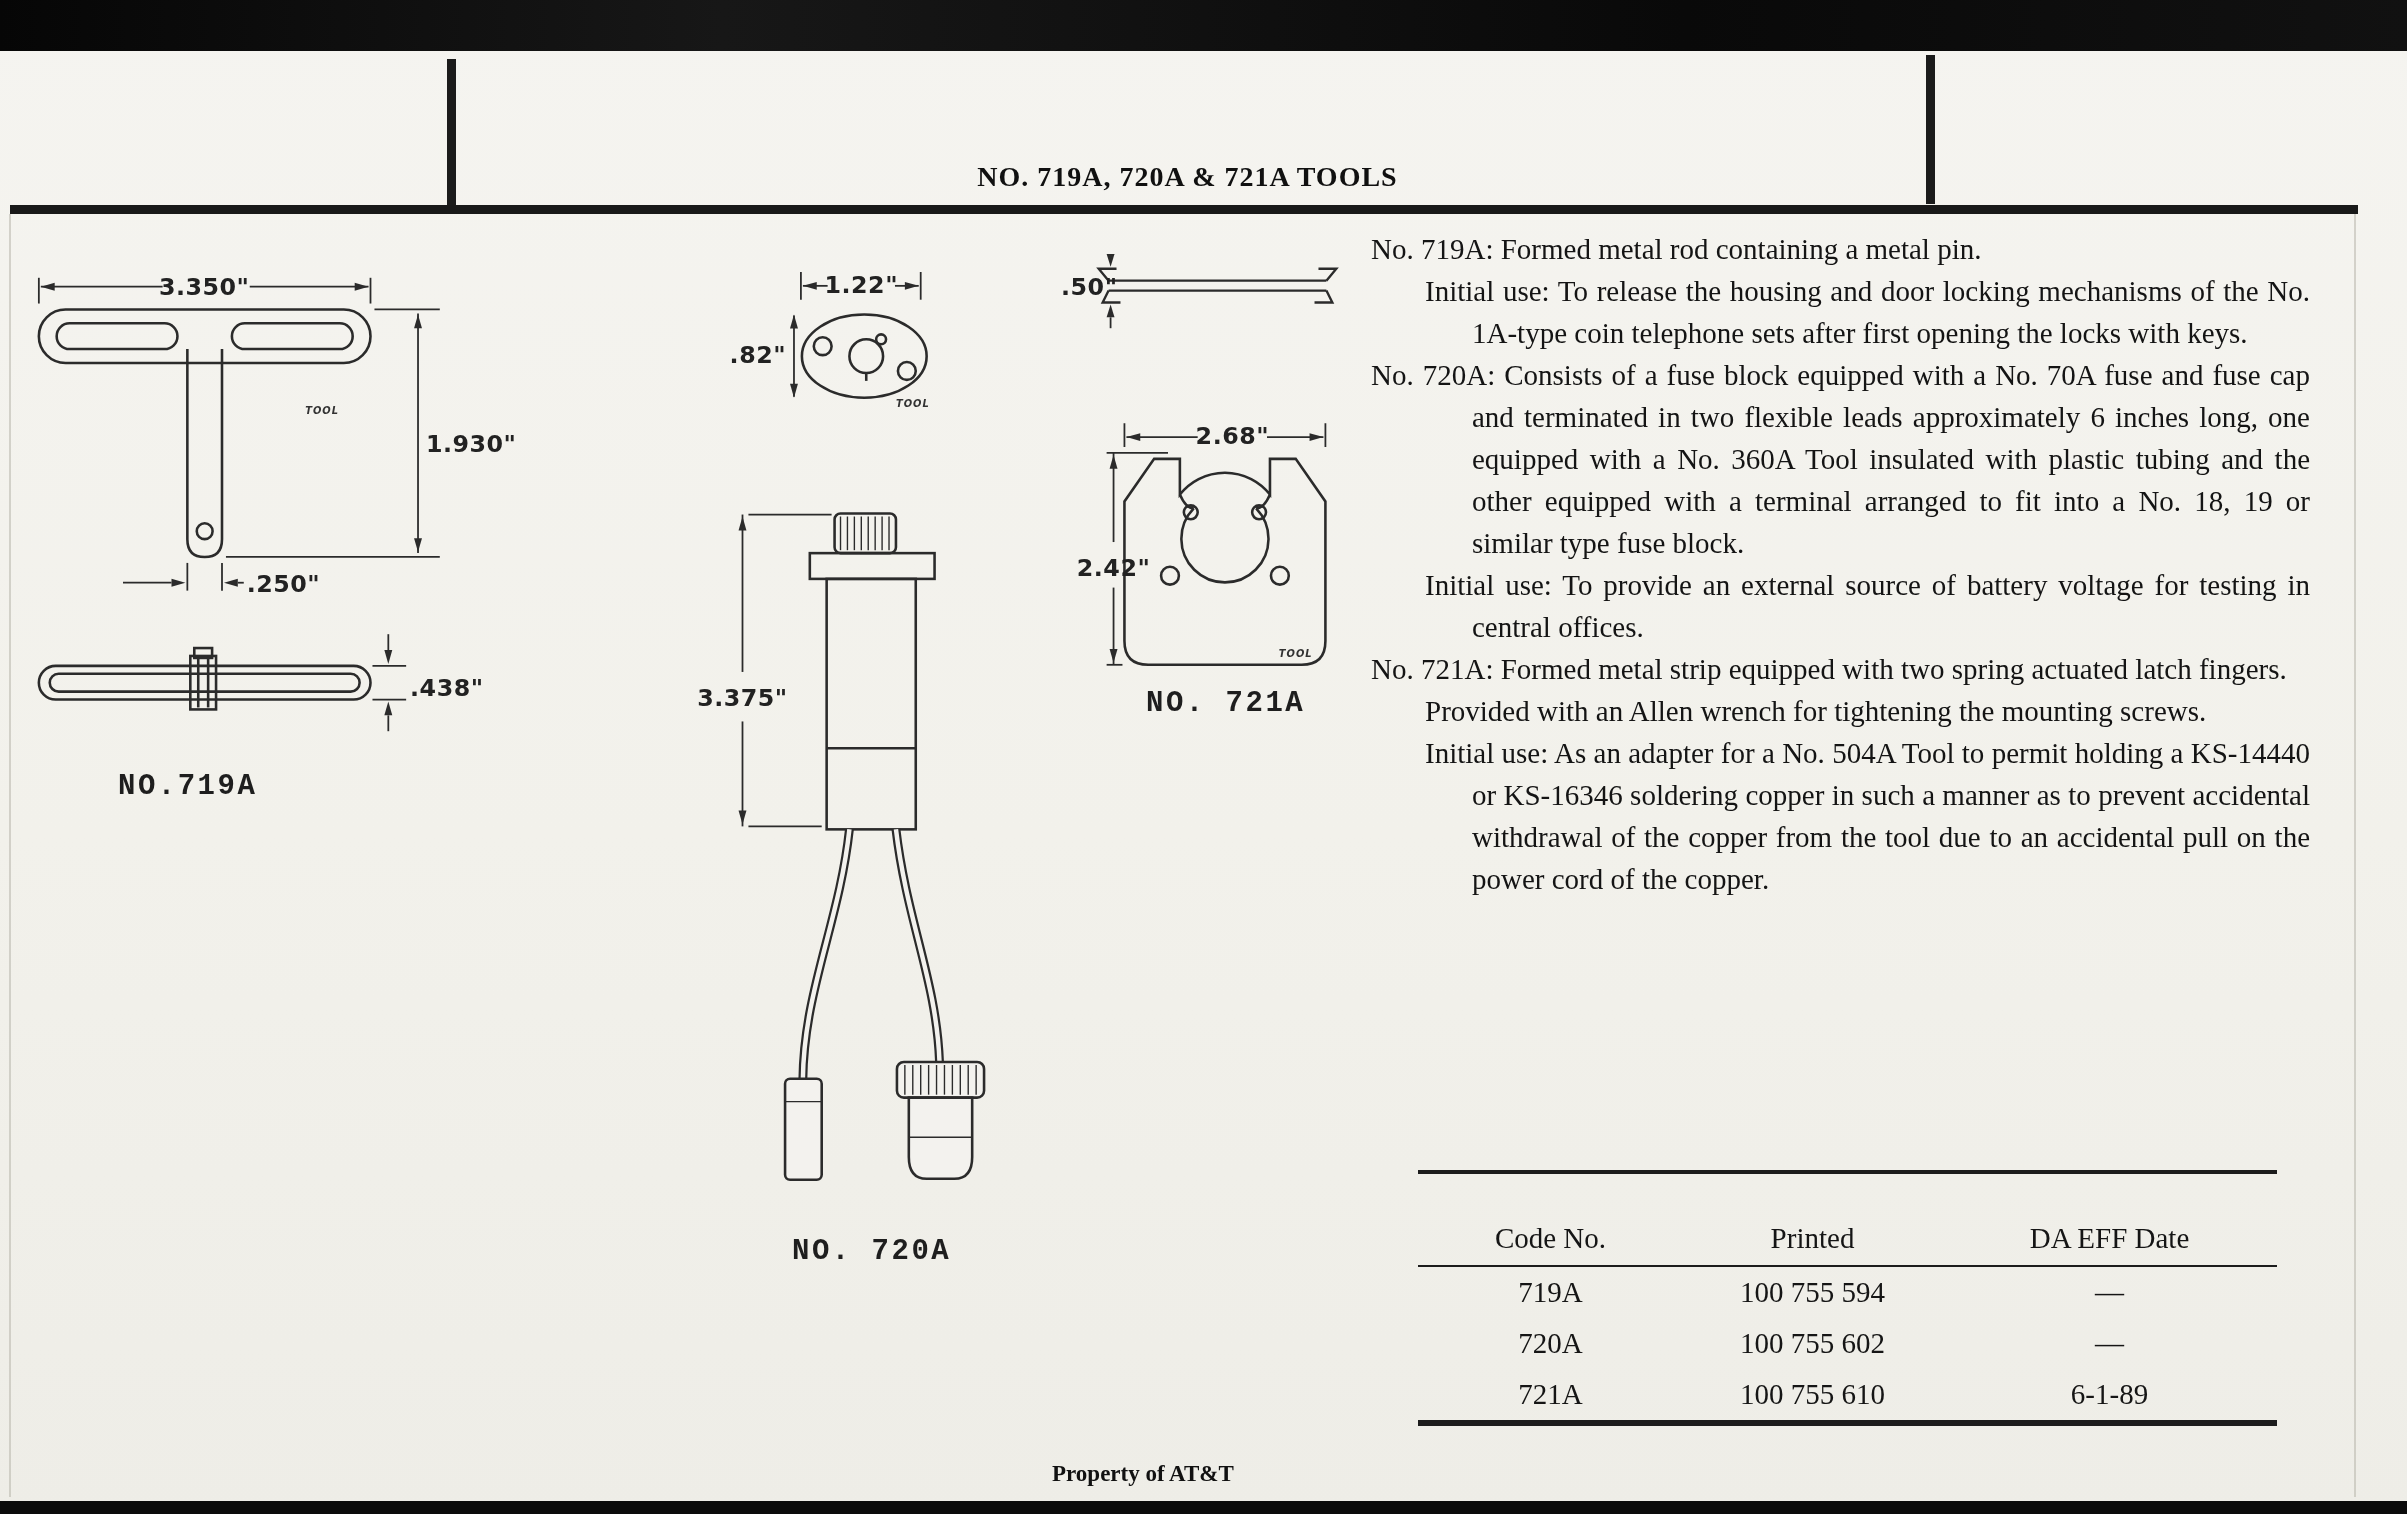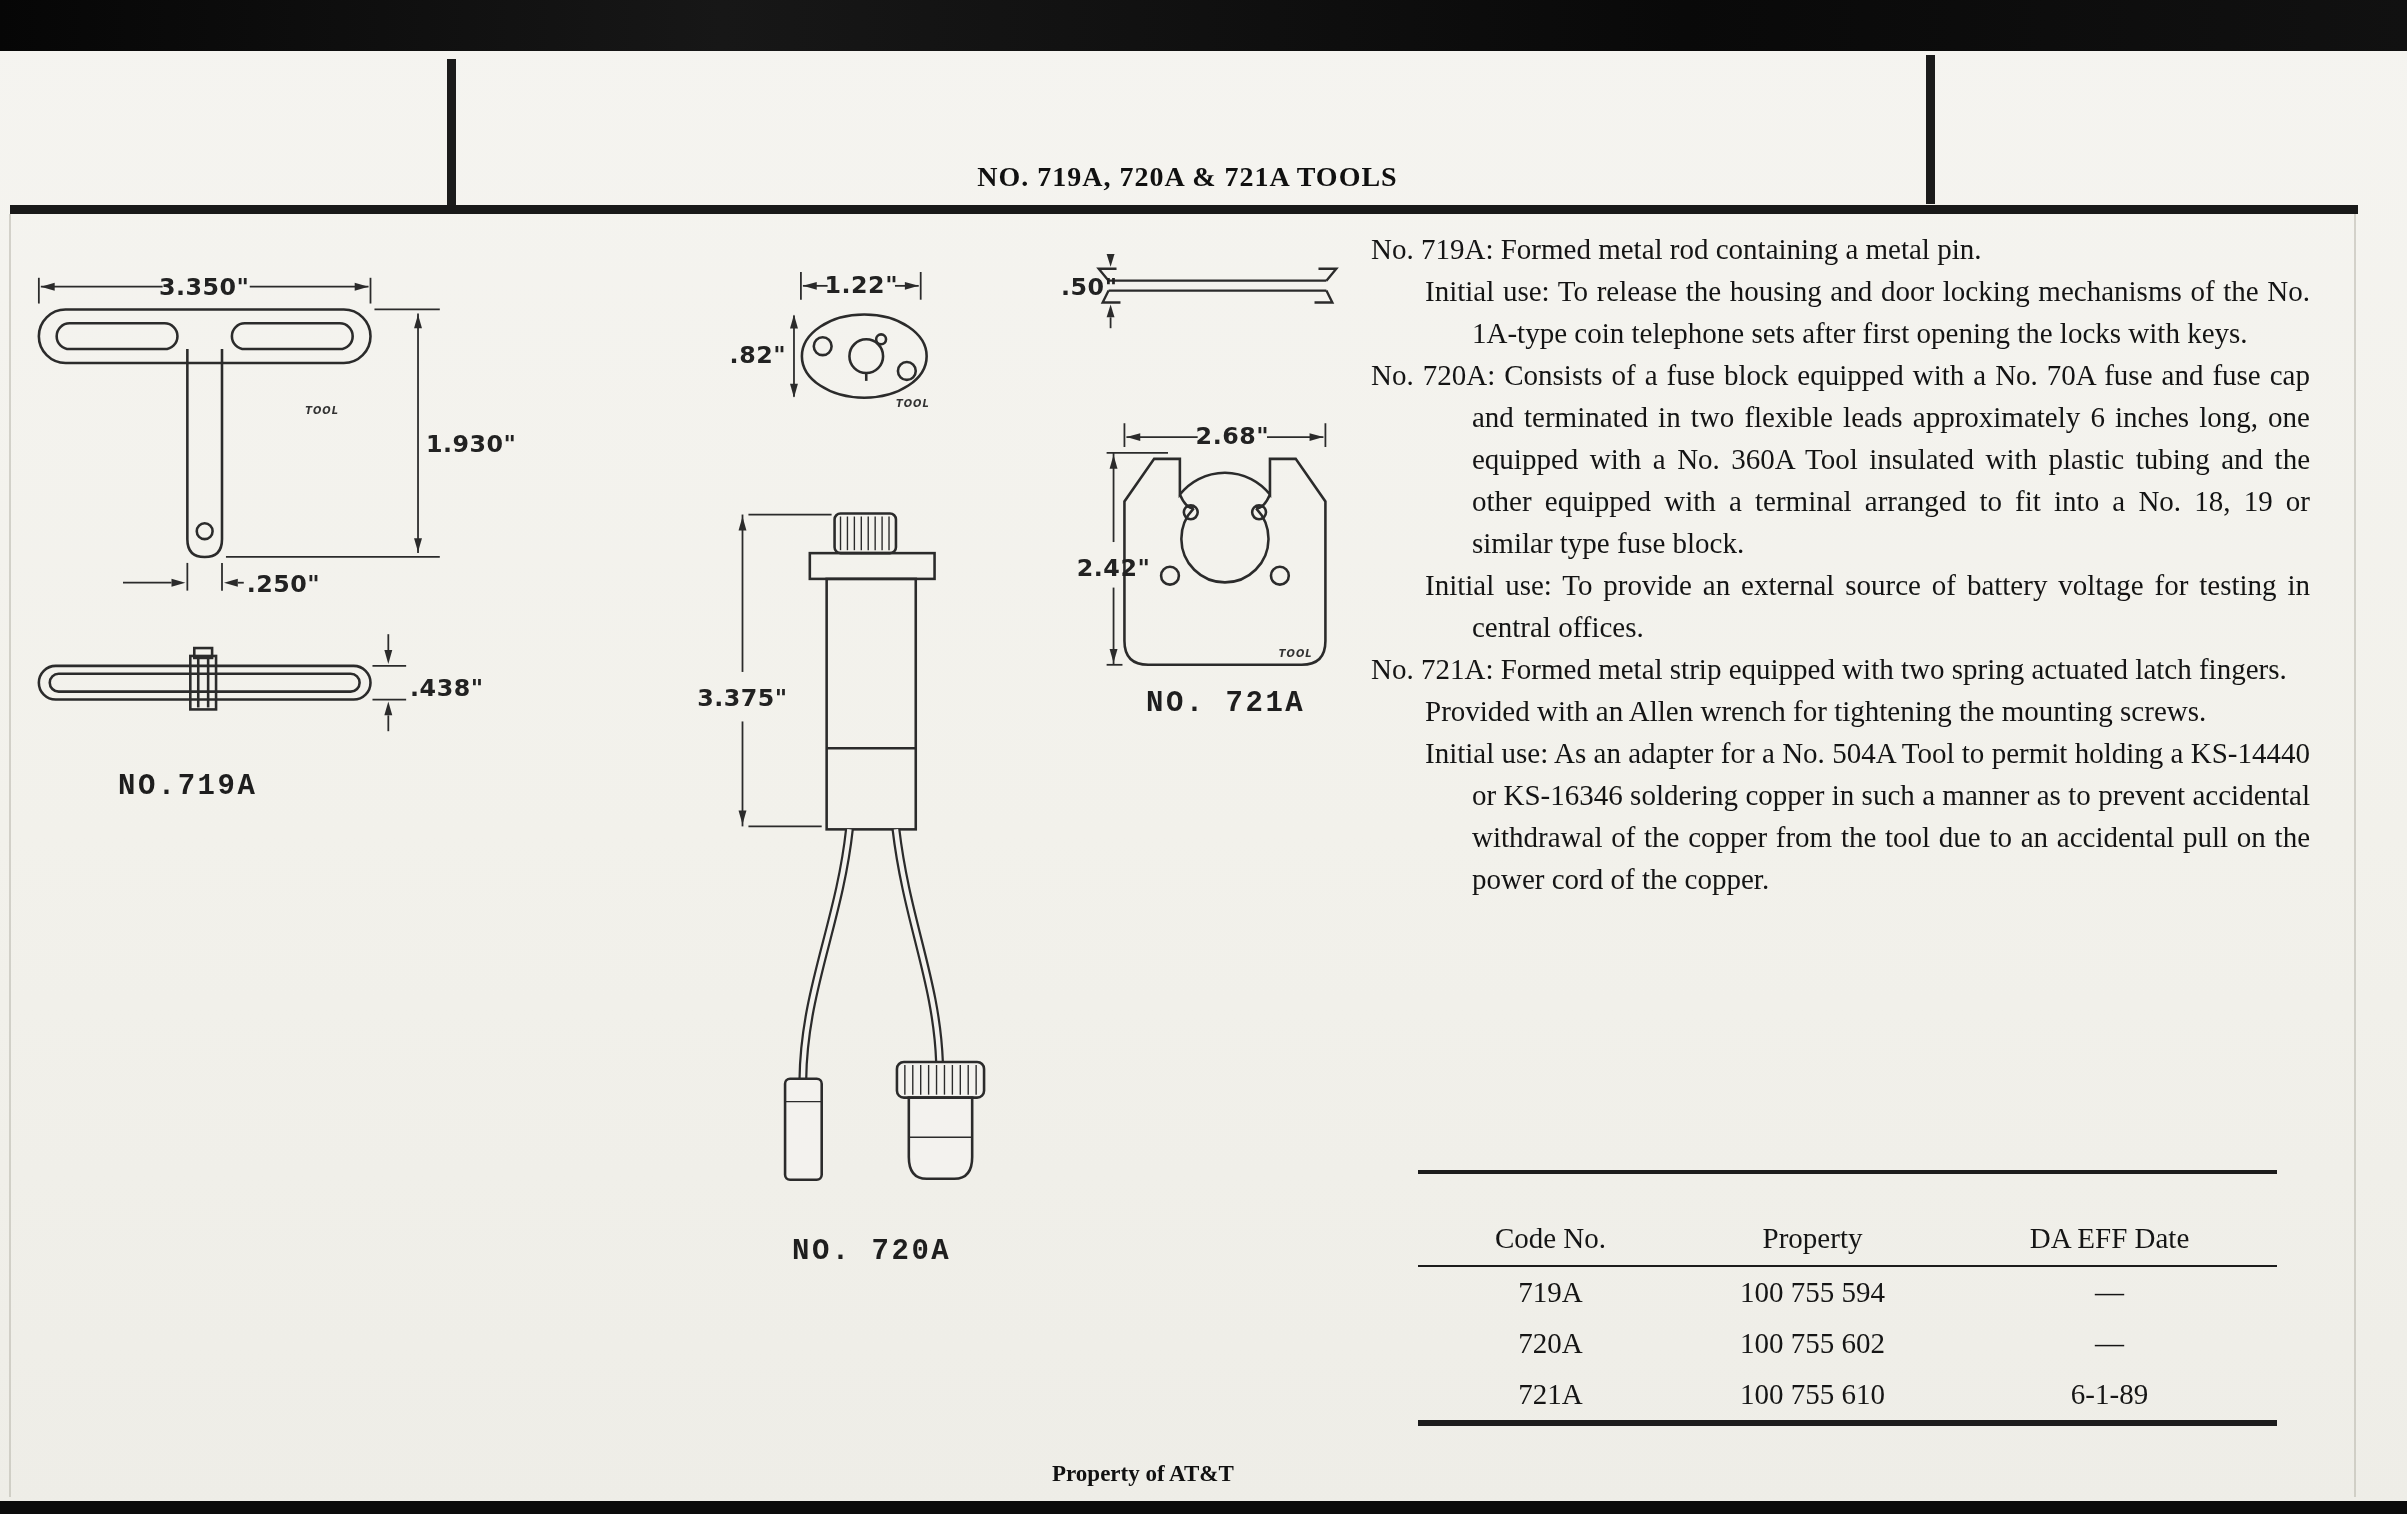--- a/index.html
+++ b/index.html
@@ -226,21 +226,21 @@
     <p class="para lvl0">No. 720A: Consists of a fuse block equipped with a No. 70A fuse and fuse cap and terminated in two flexible leads approximately 6 inches long, one equipped with a No. 360A Tool insulated with plastic tubing and the other equipped with a terminal arranged to fit into a No. 18, 19 or similar type fuse block.</p>
     <p class="para lvl1">Initial use: To provide an external source of battery voltage for testing in central offices.</p>
     <p class="para lvl0">No. 721A: Formed metal strip equipped with two spring actuated latch fingers.</p>
     <p class="para lvl1">Provided with an Allen wrench for tightening the mounting screws.</p>
     <p class="para lvl1">Initial use: As an adapter for a No. 504A Tool to permit holding a KS-14440 or KS-16346 soldering copper in such a manner as to prevent accidental withdrawal of the copper from the tool due to an accidental pull on the power cord of the copper.</p>
   </div>
 
   <div class="spec-table">
     <div class="t-head">
       <div class="t-c1">Code No.</div>
-      <div class="t-c2">Property</div>
+      <div class="t-c2">Printed</div>
       <div class="t-c3">DA EFF Date</div>
     </div>
     <div class="t-row">
       <div class="t-c1">719A</div>
       <div class="t-c2">100 755 594</div>
       <div class="t-c3">—</div>
     </div>
     <div class="t-row">
       <div class="t-c1">720A</div>
       <div class="t-c2">100 755 602</div>

